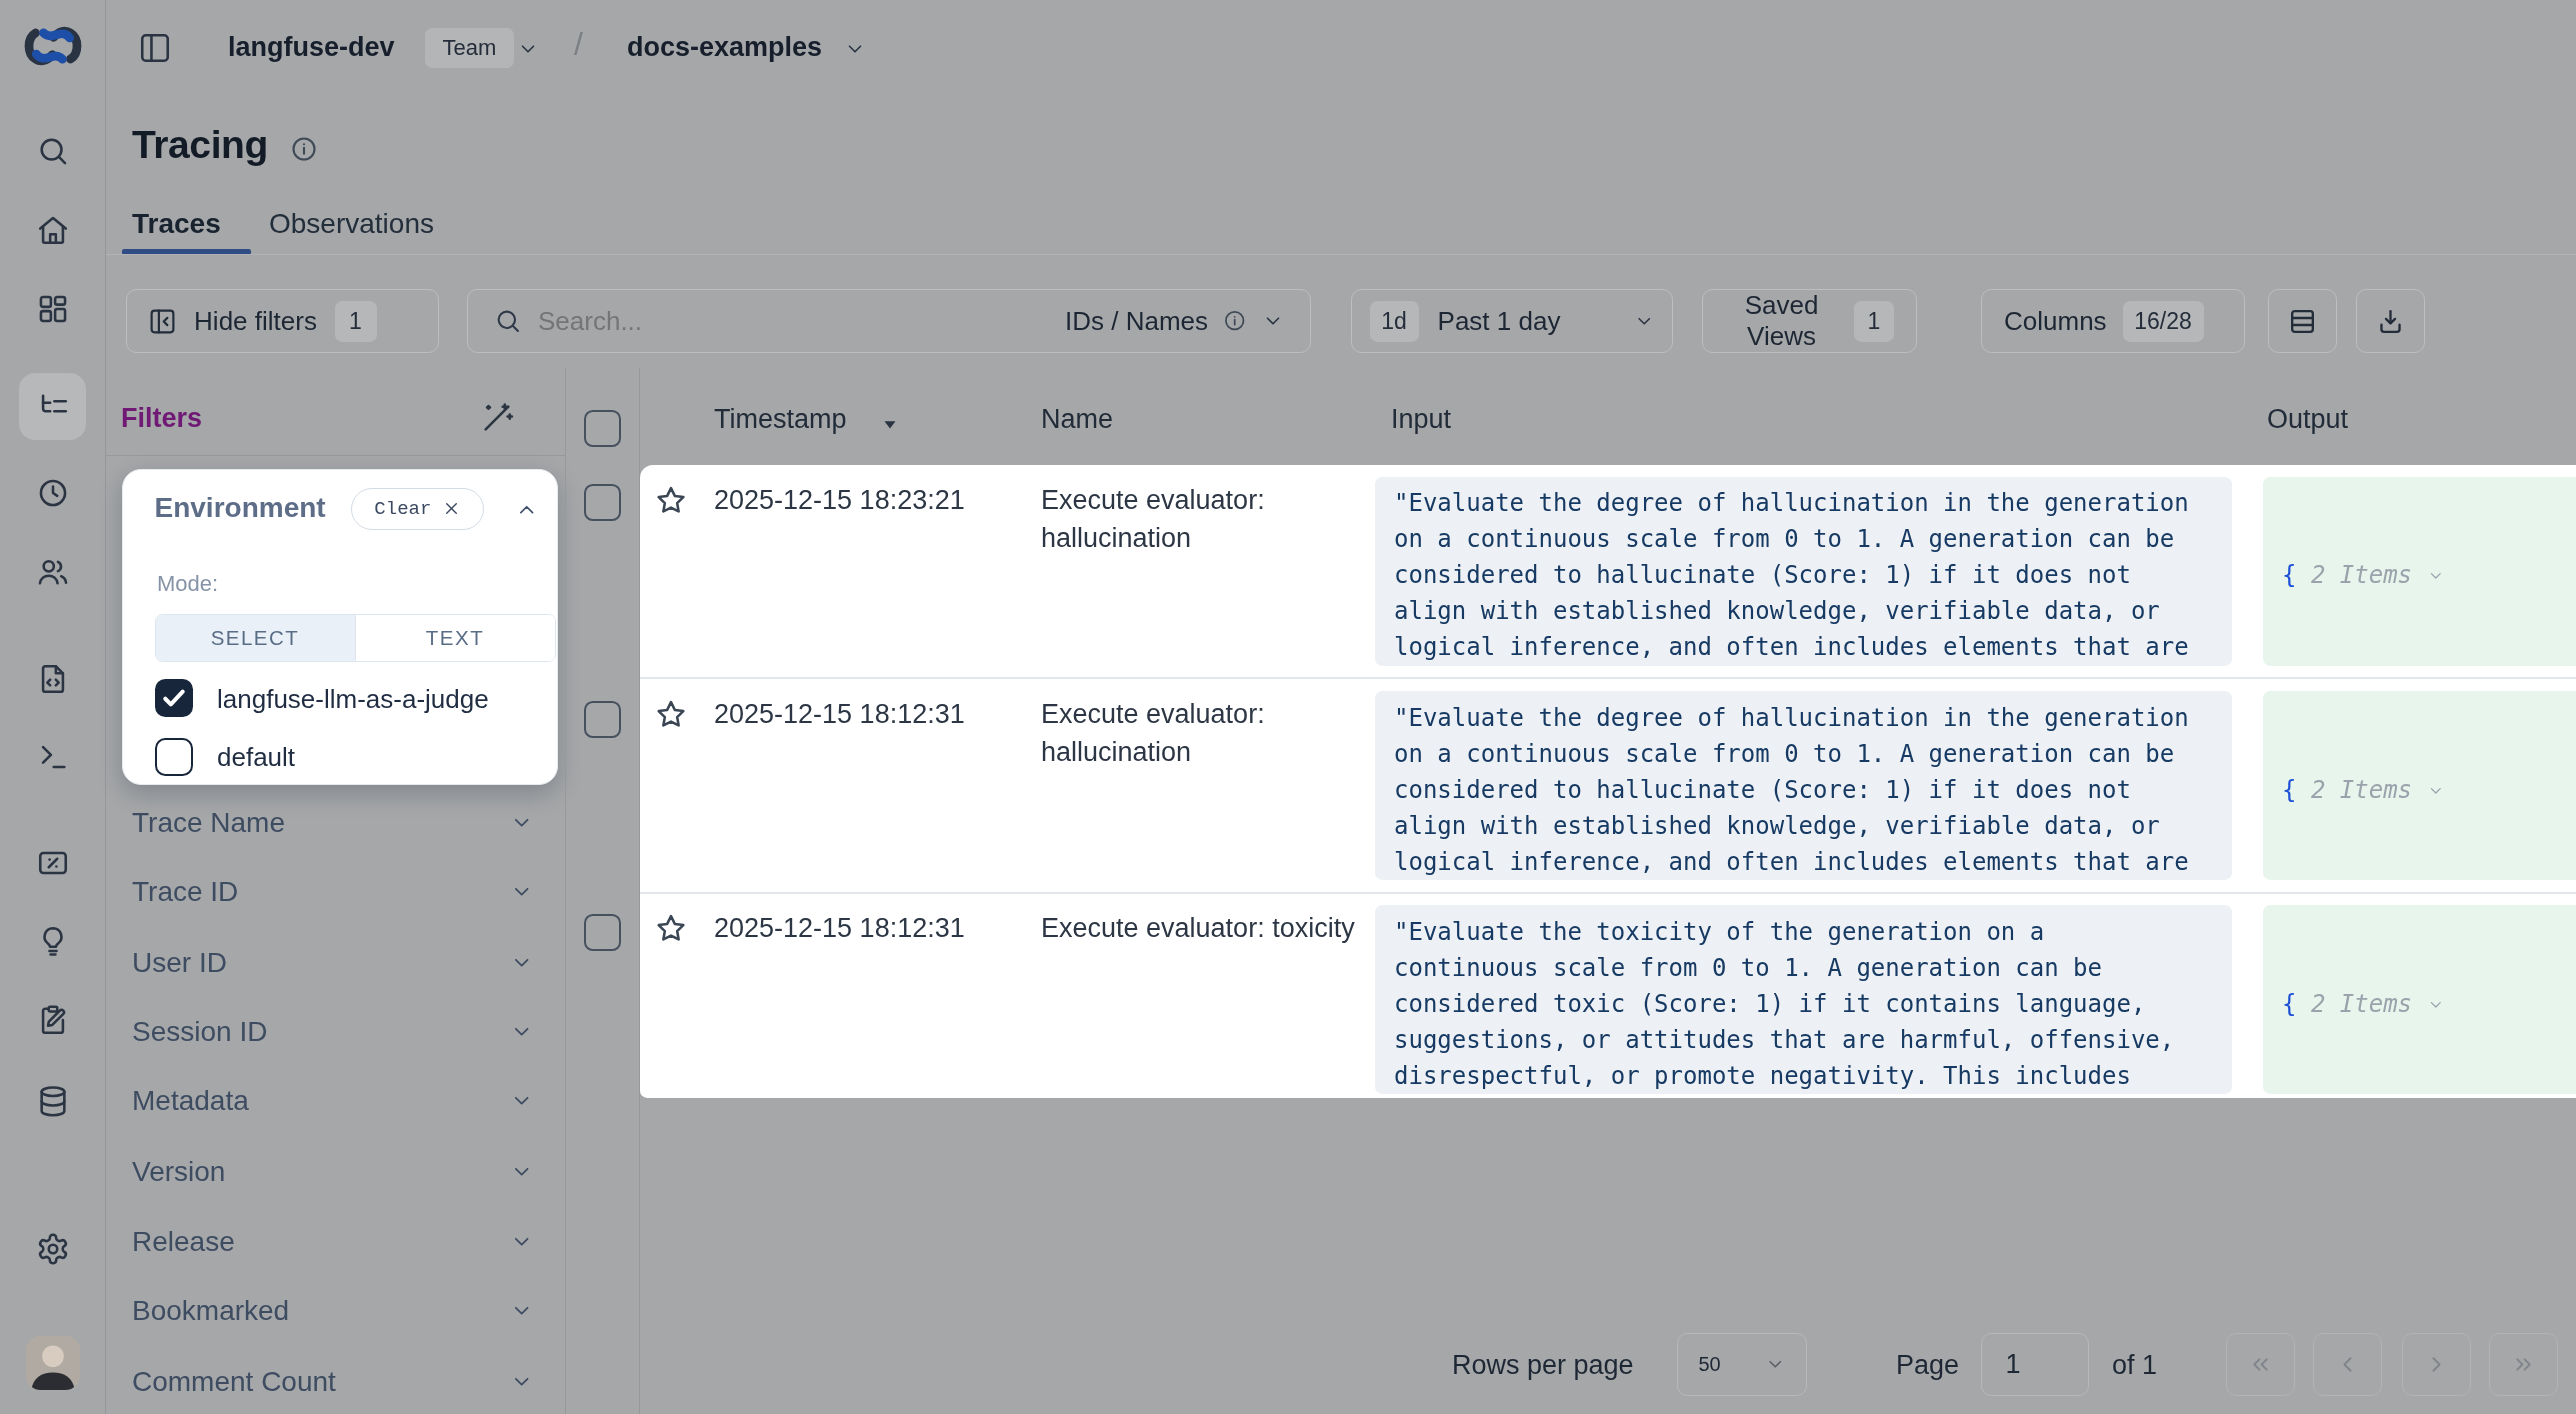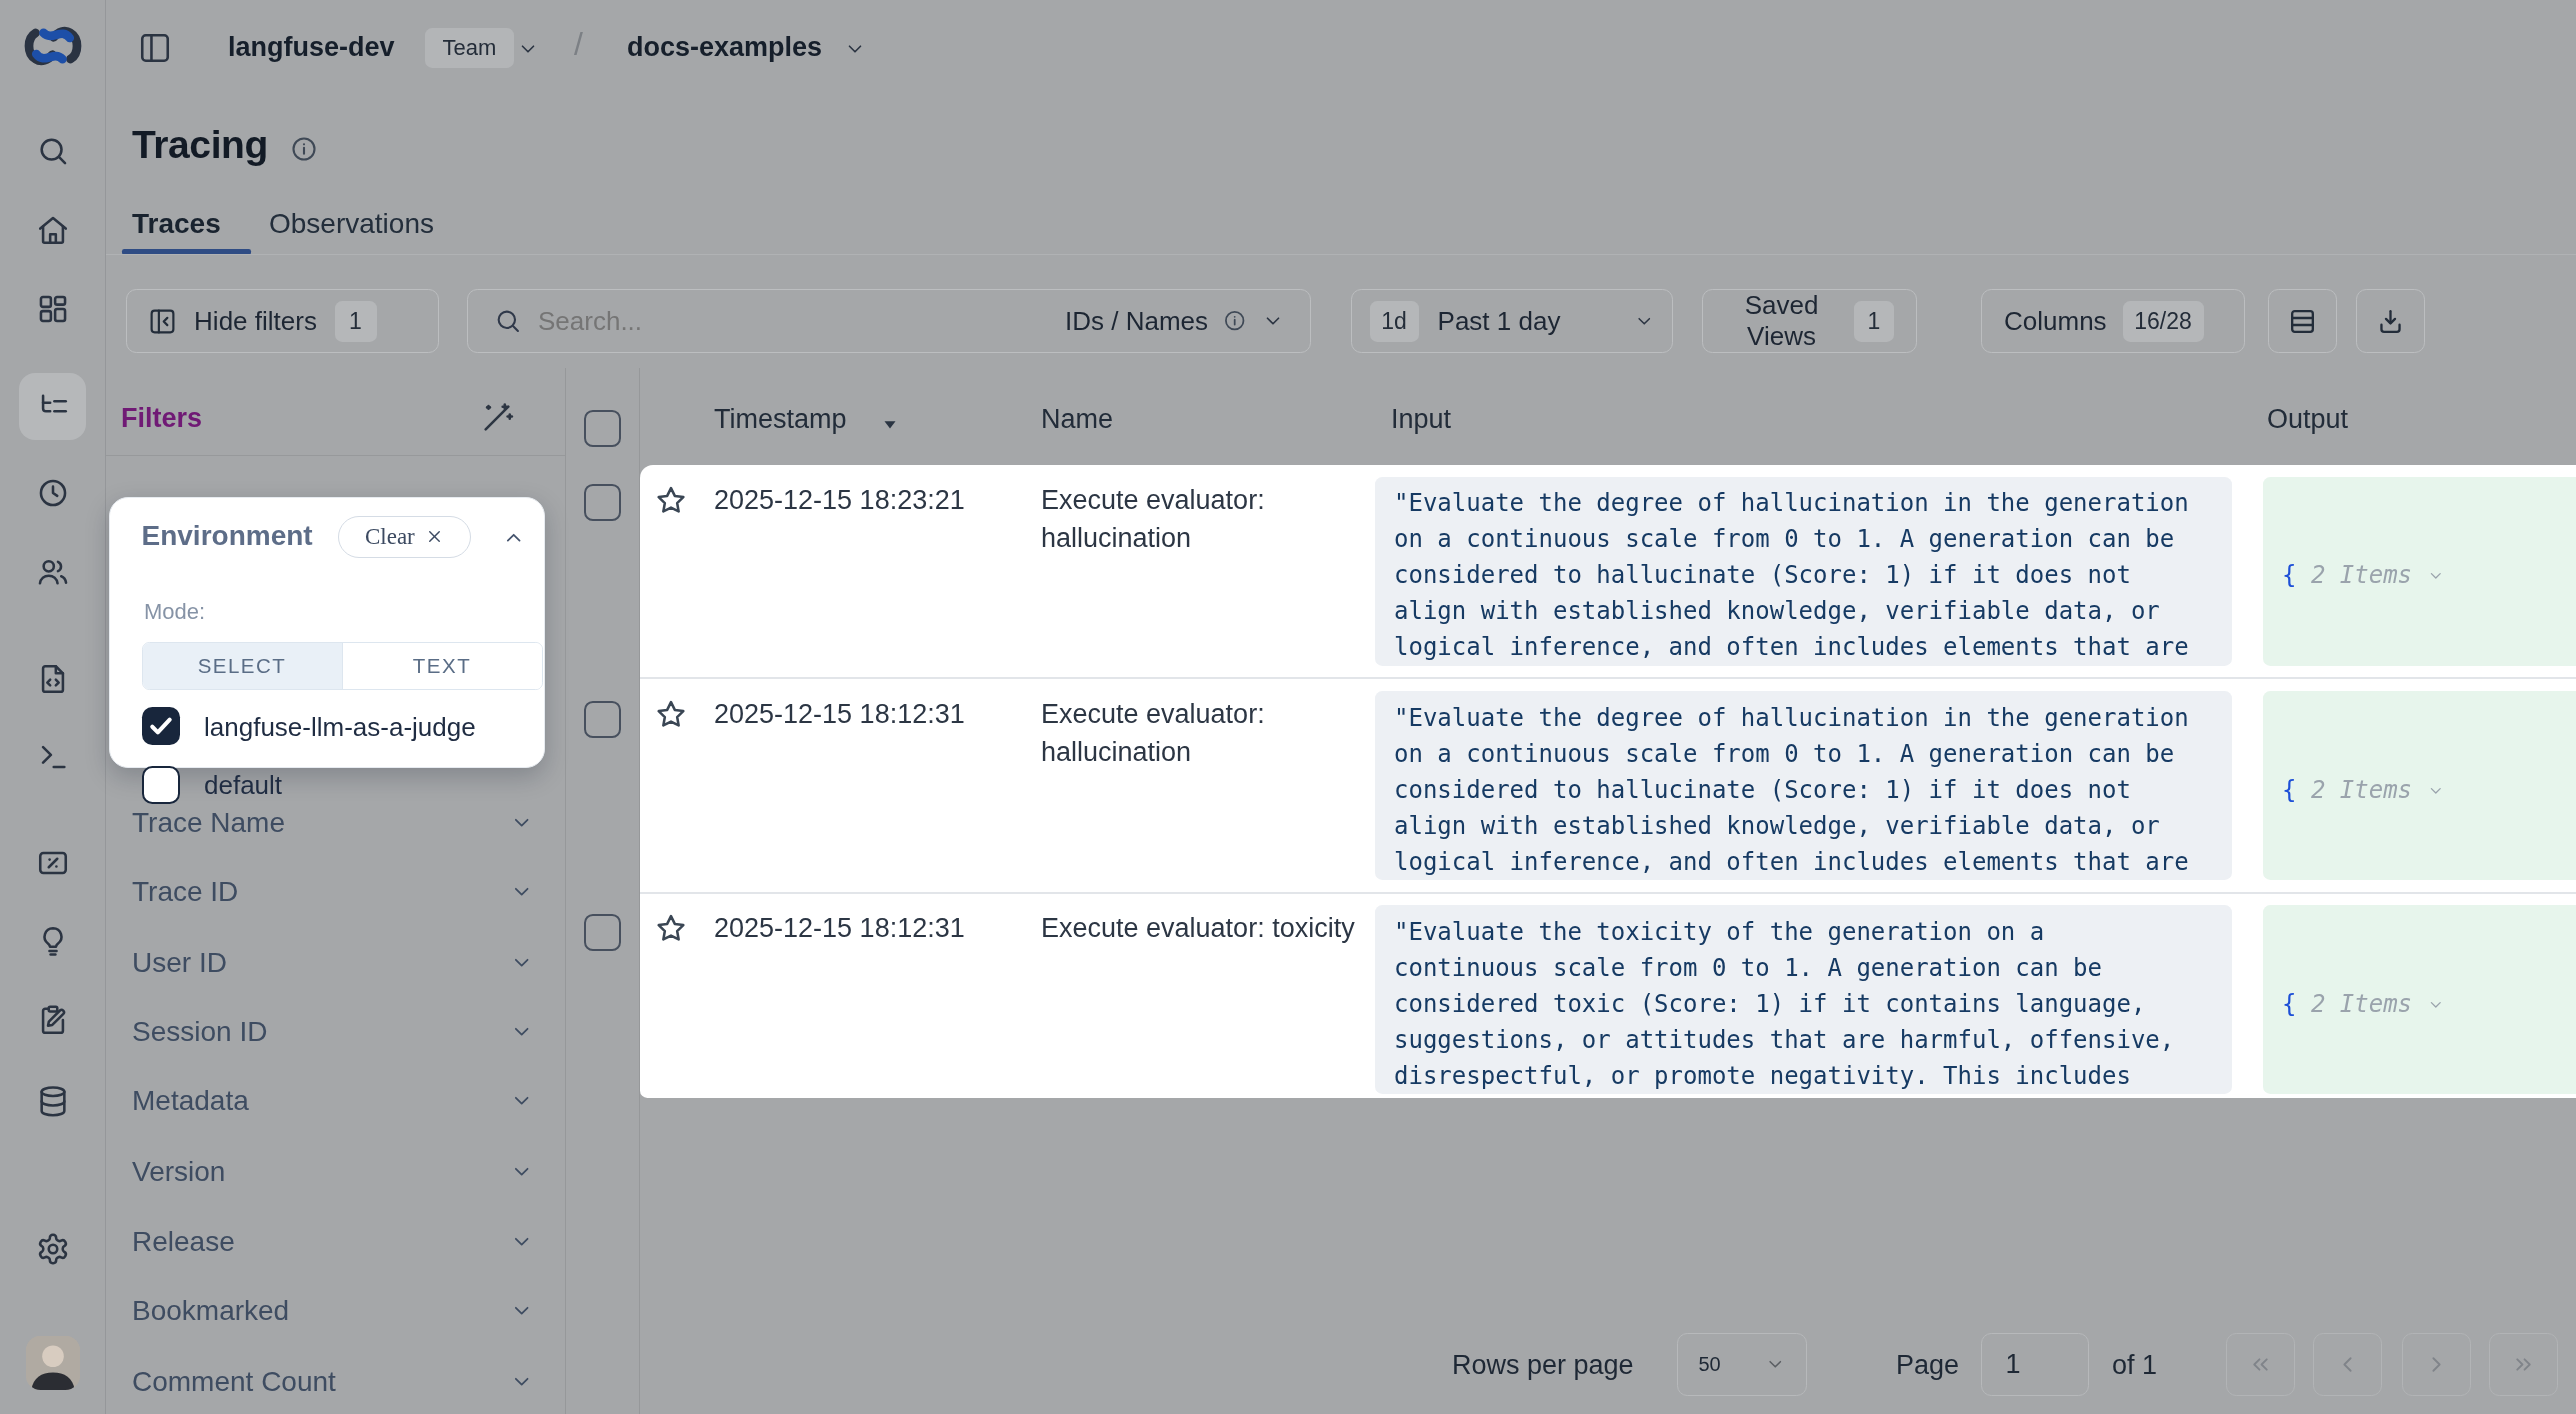--- a/index.html
+++ b/index.html
@@ -26,21 +26,21 @@
   #tab-underline { position:absolute; left:122px; top:249px; width:129px; height:5.9px; border-radius:2.2px; background:#2f4c84; }
   #tabs-border { position:absolute; left:106px; top:254px; width:2470px; height:0.7px; background:#b0b2b4; }
 
   
   .tbtn { position:absolute; top:289px; height:64px; border:1.5px solid #bcbec0; border-radius:10.3px; display:flex; align-items:center; font-size:26px; font-weight:500; color:#1d2633; }
   .tbtn .badge { height:41px; border-radius:7.3px; font-size:23px; padding:0 11.7px; background:#b5b7b9; }
 
   
   #filters-title { position:absolute; left:121px; top:403px; font-size:27px; font-weight:700; color:#701a75; }
   #filters-divider { position:absolute; left:106px; top:455px; width:459px; height:0.7px; background:#97999b; }
-  #env-card { position:absolute; left:109px; top:469px; width:436px; height:271px; background:#fff; border:0.7px solid #e7ebf0; border-radius:19px; box-shadow:0 8.8px 25px rgba(15,23,42,.22);margin-top:28px; }
+  #env-card { position:absolute; left:122px; top:469px; width:436px; height:316px; background:#fff; border:0.7px solid #e7ebf0; border-radius:19px; box-shadow:0 8.8px 25px rgba(15,23,42,.22); }
   .seg { display:flex; align-items:center; justify-content:center; font-size:20.5px; letter-spacing:1.5px; color:#5a6d86; font-weight:500; height:100%; flex:1; }
   .cbx { position:absolute; left:31.5px; width:38px; height:38px; border-radius:10.3px; }
   .filter-item { position:absolute; left:132px; width:401px; height:44px; display:flex; align-items:center; justify-content:space-between; font-size:28px; color:#3e4c61; font-weight:500; }
 
   
   .vline { position:absolute; top:368px; width:0.7px; height:1047px; background:#96989a; }
   .th { position:absolute; top:404px; font-size:27px; font-weight:500; color:#222c39; }
   .row-cbx { position:absolute; left:584px; width:37px; height:37px; border:2.2px solid #47505e; border-radius:8.8px; background:transparent; }
   #rows-block { position:absolute; left:640px; top:465px; width:1936px; height:633px; background:#fff; border-radius:13px 0 0 7.3px; overflow:hidden; }
   .row-sep { position:absolute; left:0; width:1936px; height:1.5px; background:#e2e5e9; }
@@ -299,21 +299,21 @@
         <path d="M21 9.5v3"></path>
         <path d="M19.5 11h3"></path>
         <path d="M6 3.5v2"></path>
         <path d="M5 4.5h2"></path>
       </svg>
   </div>
   <div id="filters-divider"></div>
 
   <section id="env-card">
     <span class="abs" style="left:31.5px; top:22px; font-size:28px; font-weight:600; color:#5d6d88;">Environment</span>
-    <button class="abs" style="left:228px; top:17.6px; width:133px; height:42px; border:1.5px solid #d5dce5; border-radius:732px; background:#fff; display:flex; align-items:center; justify-content:center; gap:10.3px; font-size:23px; color:#3c4a61; font-family:Liberation Serif, serif;">
+    <button class="abs" style="left:228px; top:17.6px; width:133px; height:42px; border:1.5px solid #d5dce5; border-radius:732px; background:#fff; display:flex; align-items:center; justify-content:center; gap:10.3px; font-size:19px; color:#3c4a61; font-family:Liberation Mono, monospace;">
       <span>Clear</span>
       <span style="width:19px; height:19px; color:#3c4a61;">
         <svg class="ic" viewBox="0 0 24 24" width="19" height="19">
             <path d="M18 6 6 18"></path>
             <path d="m6 6 12 12"></path>
           </svg>
       </span>
     </button>
     <span class="abs" style="left:392px; top:28px; width:23.4px; height:23.4px; color:#44536d;">
       <svg class="ic" viewBox="0 0 24 24" width="23.4" height="23.4">

